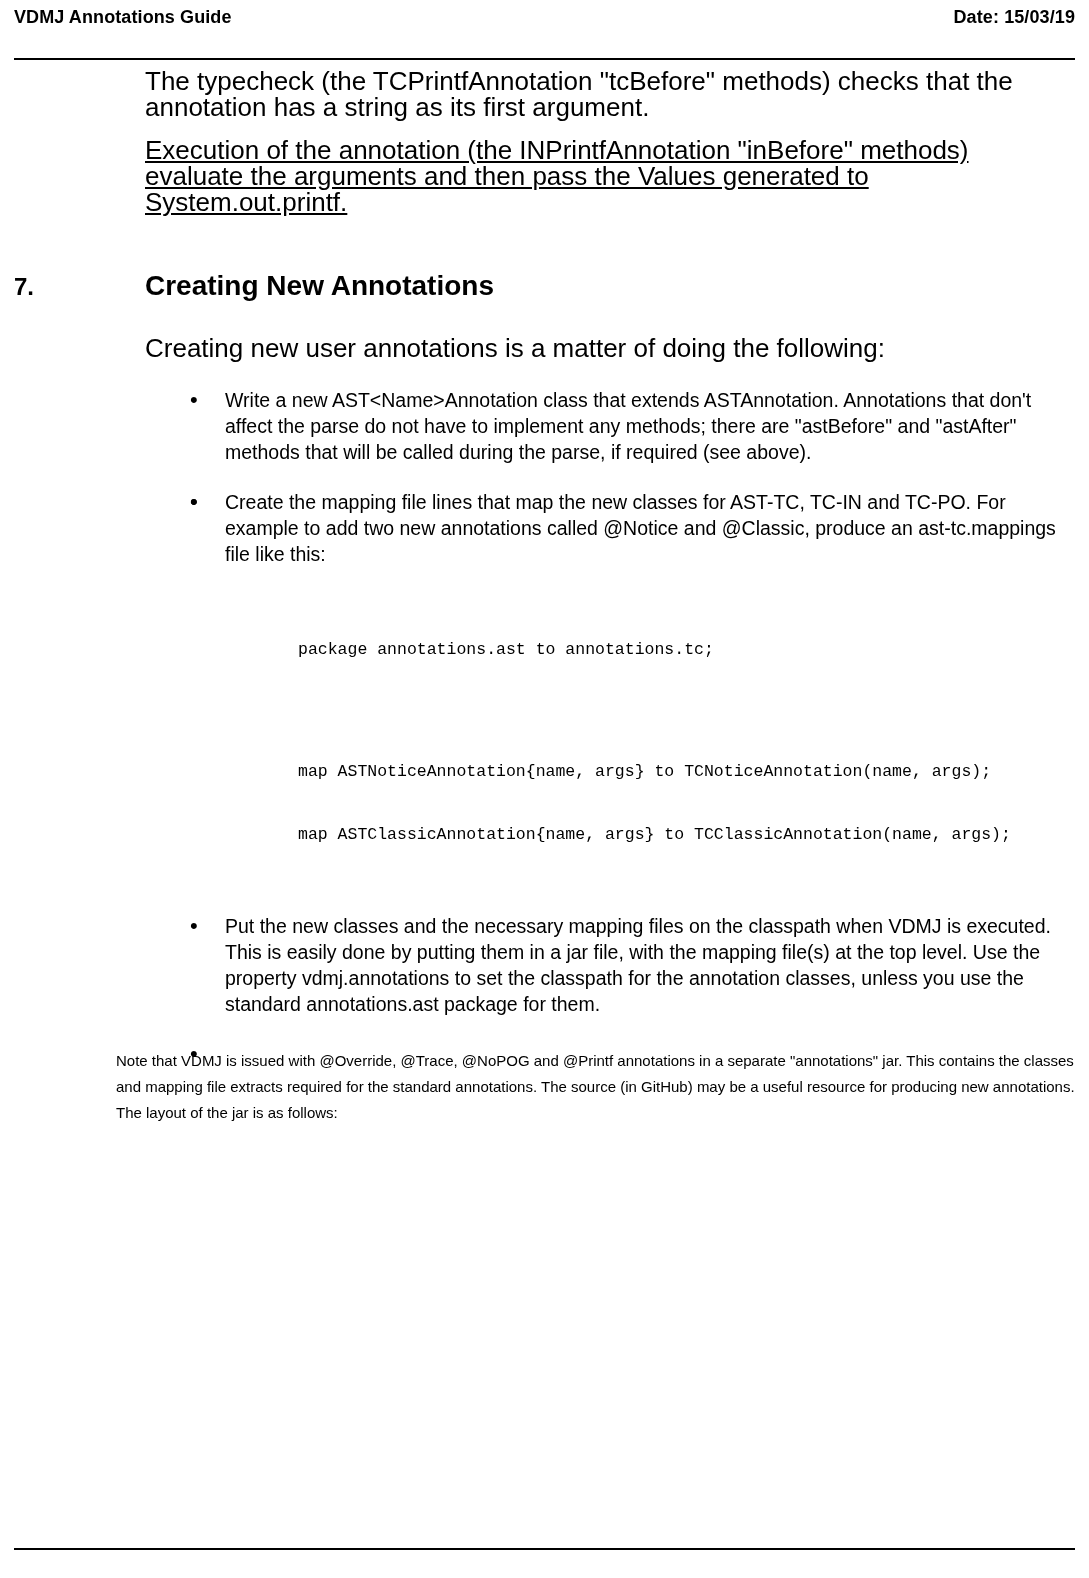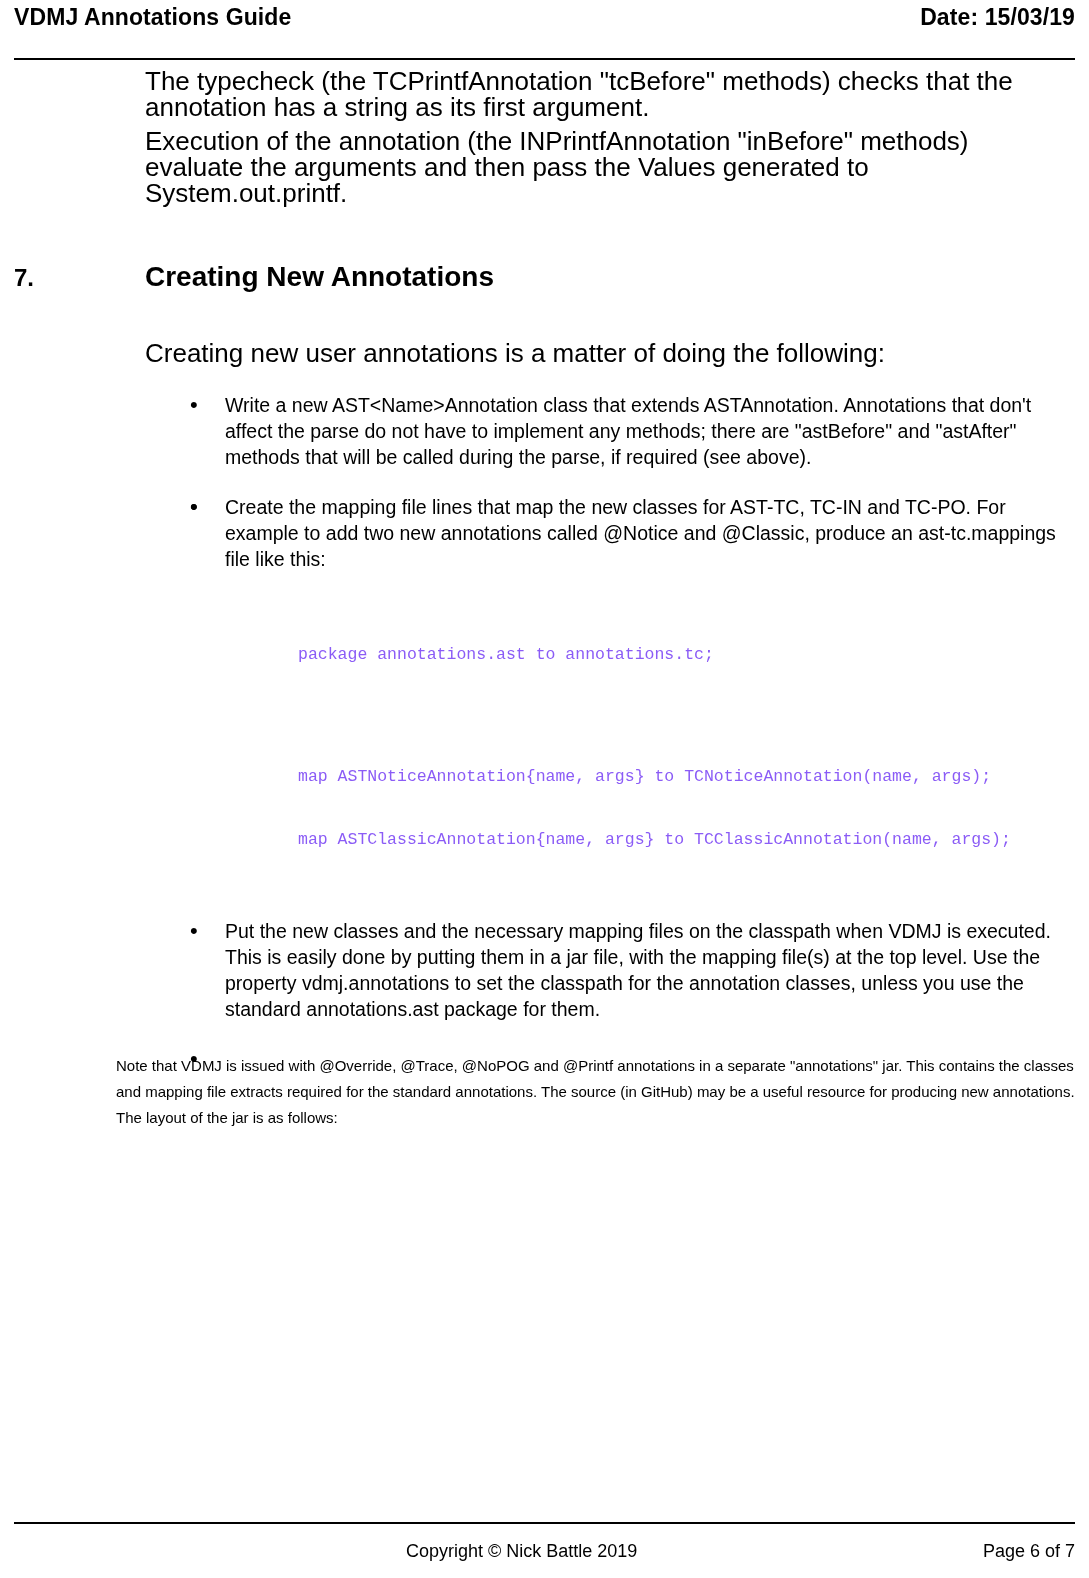--- a/index.html
+++ b/index.html
@@ -25,21 +25,21 @@
     position: absolute;
     top: 6px;
     left: 14px;
     right: 14px;
     height: 52px;
   }
   .header-row {
     display: flex;
     justify-content: space-between;
     align-items: flex-start;
-    font-size: 23px;
+    font-size: 18px;
     line-height: 22px;
     gap: 25px;
   }
   .header-title {
     font-weight: bold;
     letter-spacing: 0.1px;
   }
   .header-date {
     font-weight: bold;
     letter-spacing: 0.1px;
@@ -61,21 +61,22 @@
     right: 14px;
   }
   .body-text {
     margin: 0 0 0 131px;
     font-size: 26px;
     line-height: 26px;
     text-align: left;
     max-width: 927px;
   }
   .body-text + .body-text {
-    margin-top: 8px;
+    margin-top: 17px;
+    text-decoration: underline;
   }
 
   
   .section-heading {
     display: flex;
     margin: 56px 0 0 0;
     align-items: baseline;
   }
   .section-number {
     width: 131px;
@@ -83,21 +84,21 @@
     font-size: 24px;
     font-weight: bold;
     line-height: 30px;
   }
   .section-title {
     font-size: 28px;
     font-weight: bold;
     line-height: 30px;
   }
   .after-heading {
-    margin-top: 47px;
+    margin-top: 33px;
   }
 
   
   .bullet-list {
     list-style: none;
     margin: 26px 0 0 0;
     padding: 0;
   }
   .bullet-item {
     position: relative;
@@ -118,21 +119,21 @@
     font-size: 22px;
     line-height: 26px;
   }
 
   
   .code-block {
     margin: 30px 0 0 284px;
     font-family: "Liberation Mono", "DejaVu Sans Mono", monospace;
     font-size: 16.5px;
     line-height: 21px;
-    color: #8b5cf6;
+    color: #000000;
     white-space: pre;
   }
   .code-line-gap {
     height: 17px;
   }
 
   
   .trailing-note {
     margin: 31px 0 0 102px;
     font-size: 15px;
@@ -228,19 +229,15 @@
         <span class="bullet-dot">•</span>
       </li>
     </ul>
 
     <p class="trailing-note">Note that VDMJ is issued with @Override, @Trace, @NoPOG and @Printf annotations in a separate "annotations" jar. This contains the classes and mapping file extracts required for the standard annotations. The source (in GitHub) may be a useful resource for producing new annotations. The layout of the jar is as follows:</p>
 
   </div>
 
   <div class="page-footer">
     <div class="footer-rule"></div>
-    <div class="footer-row">
-      <div class="footer-copyright">Copyright © Nick Battle 2019</div>
-      <div class="footer-pagenum">Page 6 of 7</div>
-    </div>
   </div>
 
 </div>
 
 </body></html>

